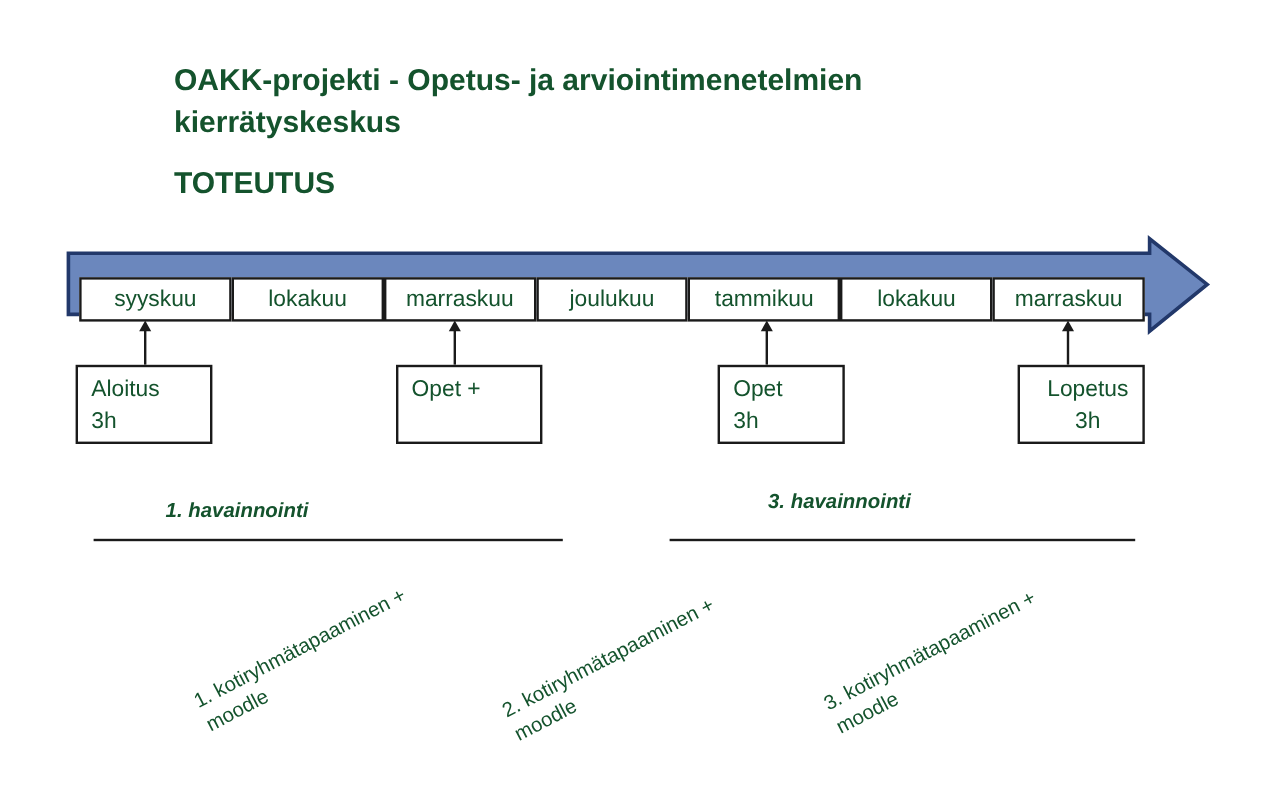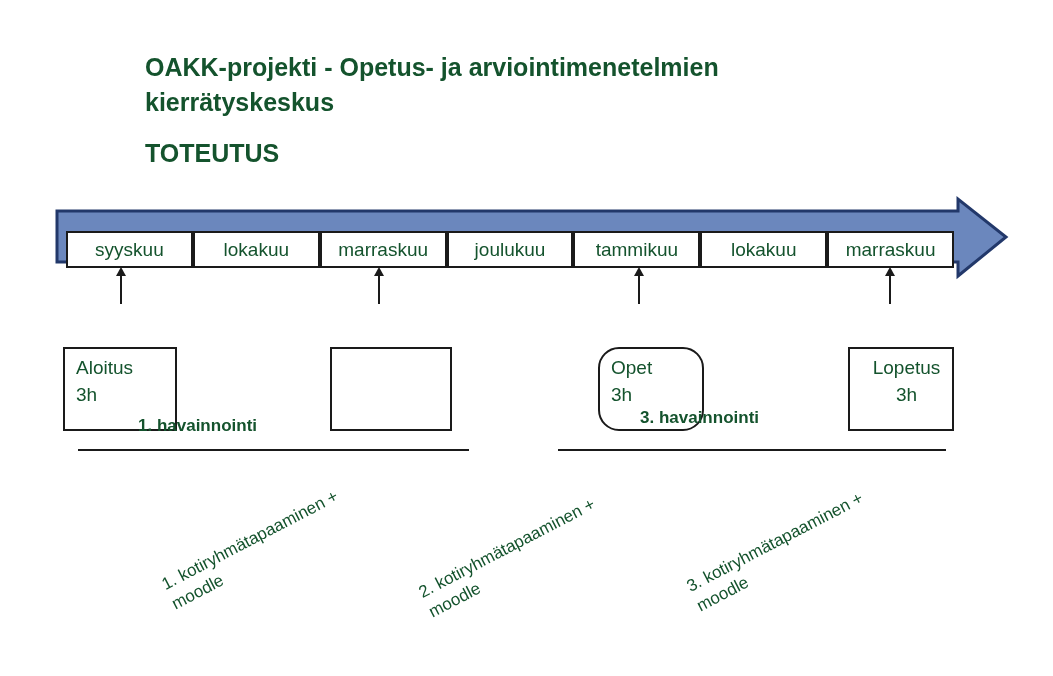--- a/index.html
+++ b/index.html
@@ -36,27 +36,27 @@
     position:absolute;left:1px;top:0;
     width:0;height:0;
     border-left:5px solid transparent;
     border-right:5px solid transparent;
     border-bottom:9px solid #1a1a1a;
   }
   .up-arrow-line{
     position:absolute;left:5px;top:8px;width:2px;height:29px;background:#1a1a1a;
   }
   .event-box{
-    position:absolute;top:304px;height:84px;box-sizing:border-box;
+    position:absolute;top:304px;height:66px;box-sizing:border-box;
     background:#ffffff;border:2px solid #1a1a1a;
     padding:5px 0 0 11px;
-    font-size:19px;line-height:27px;margin-top:43px;
+    font-size:19px;line-height:27px;
   }
   .event-line{display:block;white-space:pre;}
-  .obs-label{position:absolute;font-size:17px;font-weight:bold;}
+  .obs-label{position:absolute;font-size:17px;font-weight:bold;font-style:italic;}
   .obs-line{position:absolute;top:449px;height:2px;background:#1a1a1a;}
   .meeting{
     position:absolute;
     font-size:17px;line-height:22px;
     transform:rotate(-27.5deg);
     transform-origin:0 0;
     white-space:nowrap;
   }
   .meeting span{display:block;}
 </style>
@@ -100,22 +100,23 @@
   <div class="up-arrow" style="left:884px;">
     <div class="up-arrow-head"></div>
     <div class="up-arrow-line"></div>
   </div>
 
   <div class="event-box" style="left:63px;width:114px;">
     <span class="event-line">Aloitus</span>
     <span class="event-line">3h</span>
   </div>
   <div class="event-box" style="left:330px;width:122px;">
+    <span class="event-line">Opet +</span>
   </div>
-  <div class="event-box" style="left:598px;width:106px;border-radius:21px;">
+  <div class="event-box" style="left:598px;width:106px;">
     <span class="event-line">Opet</span>
     <span class="event-line">3h</span>
   </div>
   <div class="event-box" style="left:848px;width:106px;text-align:center;">
     <span class="event-line">Lopetus</span>
     <span class="event-line">3h</span>
   </div>
 
   <div class="obs-label" style="left:138px;top:416px;">1. havainnointi</div>
   <div class="obs-label" style="left:640px;top:408px;">3. havainnointi</div>

